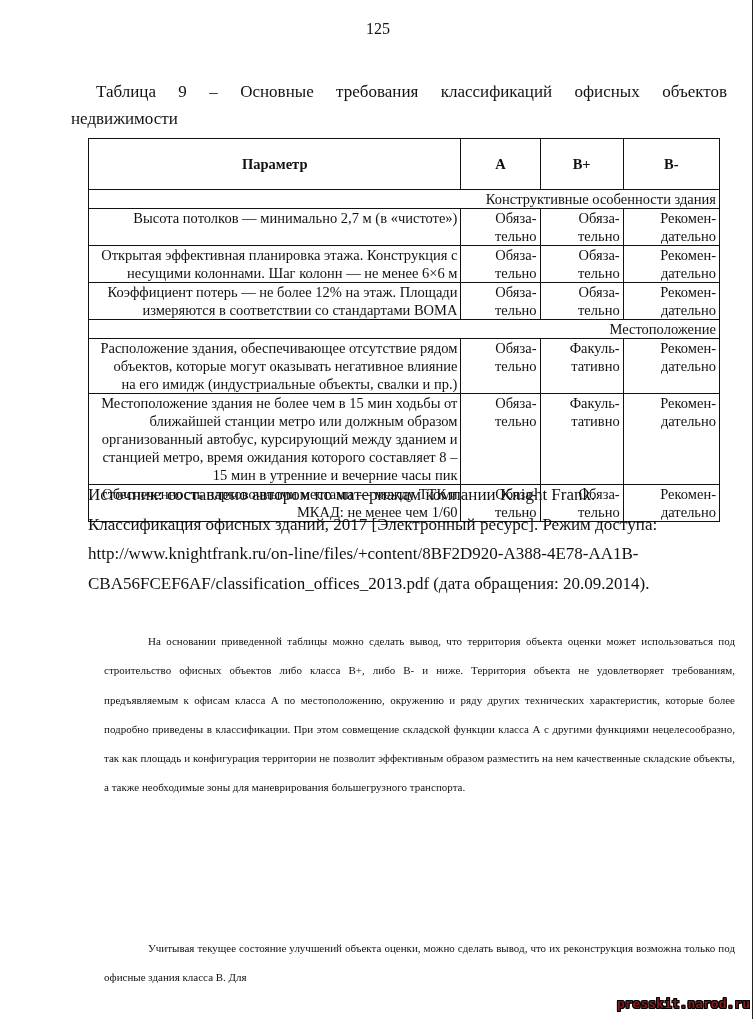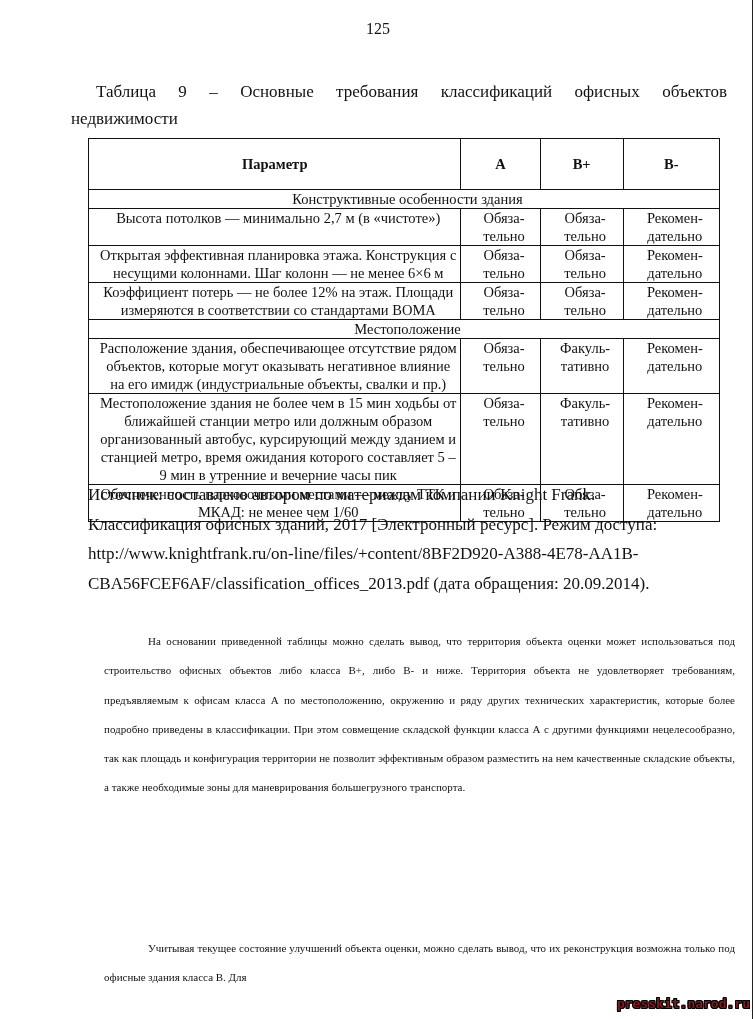--- a/index.html
+++ b/index.html
@@ -10,21 +10,21 @@
   .page-num { position: absolute; top: 20px; left: 0; width: 756px; text-align: center; font-size: 16px; }
   .caption {
     position: absolute; left: 96px; top: 76px; width: 631px; font-size: 17px; line-height: 31px;
     text-align: justify; text-align-last: justify;
   }
   .caption2 { position: absolute; left: 71px; top: 107px; font-size: 17px; line-height: 24px; }
   table.req {
     position: absolute; left: 88px; top: 138px; width: 632px; border-collapse: collapse;
     font-size: 14.5px; line-height: 18px;
   }
-  table.req td, table.req th { border: 1.5px solid #111; padding: 0 3px 0 10px; vertical-align: top; text-align: center; font-weight: normal; }
+  table.req td, table.req th { border: 1.5px solid #111; padding: 0 3px 0 10px; vertical-align: top; text-align: right; font-weight: normal; }
   table.req th { font-weight: bold; text-align: center; height: 18px; padding: 16px; }
   .c0 { width: 403px; }
   .c1 { width: 52px; }
   .c2 { width: 55px; }
   .c3 { width: 70px; }
   .rowsec td { height: 17px; }
   .r2 td { height: 35px; }
   .r3 td { height: 51px; }
   .r5 td { height: 88px; }
   .r6 td { height: 36px; }
@@ -88,21 +88,21 @@
     <tr class="rowsec">
       <td colspan="4">Местоположение</td>
     </tr>
     <tr class="r3">
       <td>Расположение здания, обеспечивающее отсутствие рядом объектов, которые могут оказывать негативное влияние на его имидж (индустриальные объекты, свалки и пр.)</td>
       <td>Обяза-<br>тельно</td>
       <td>Факуль-<br>тативно</td>
       <td>Рекомен-<br>дательно</td>
     </tr>
     <tr class="r5">
-      <td>Местоположение здания не более чем в 15 мин ходьбы от ближайшей станции метро или должным образом организованный автобус, курсирующий между зданием и станцией метро, время ожидания которого составляет 5 – 9 мин в утренние и вечерние часы пик</td>
+      <td>Местоположение здания не более чем в 15 мин ходьбы от ближайшей станции метро или должным образом организованный автобус, курсирующий между зданием и станцией метро, время ожидания которого составляет 8 – 15 мин в утренние и вечерние часы пик</td>
       <td>Обяза-<br>тельно</td>
       <td>Факуль-<br>тативно</td>
       <td>Рекомен-<br>дательно</td>
     </tr>
     <tr class="r6">
       <td>Обеспеченность парковочными местами — между ТТК и МКАД: не менее чем 1/60</td>
       <td>Обяза-<br>тельно</td>
       <td>Обяза-<br>тельно</td>
       <td>Рекомен-<br>дательно</td>
     </tr>

